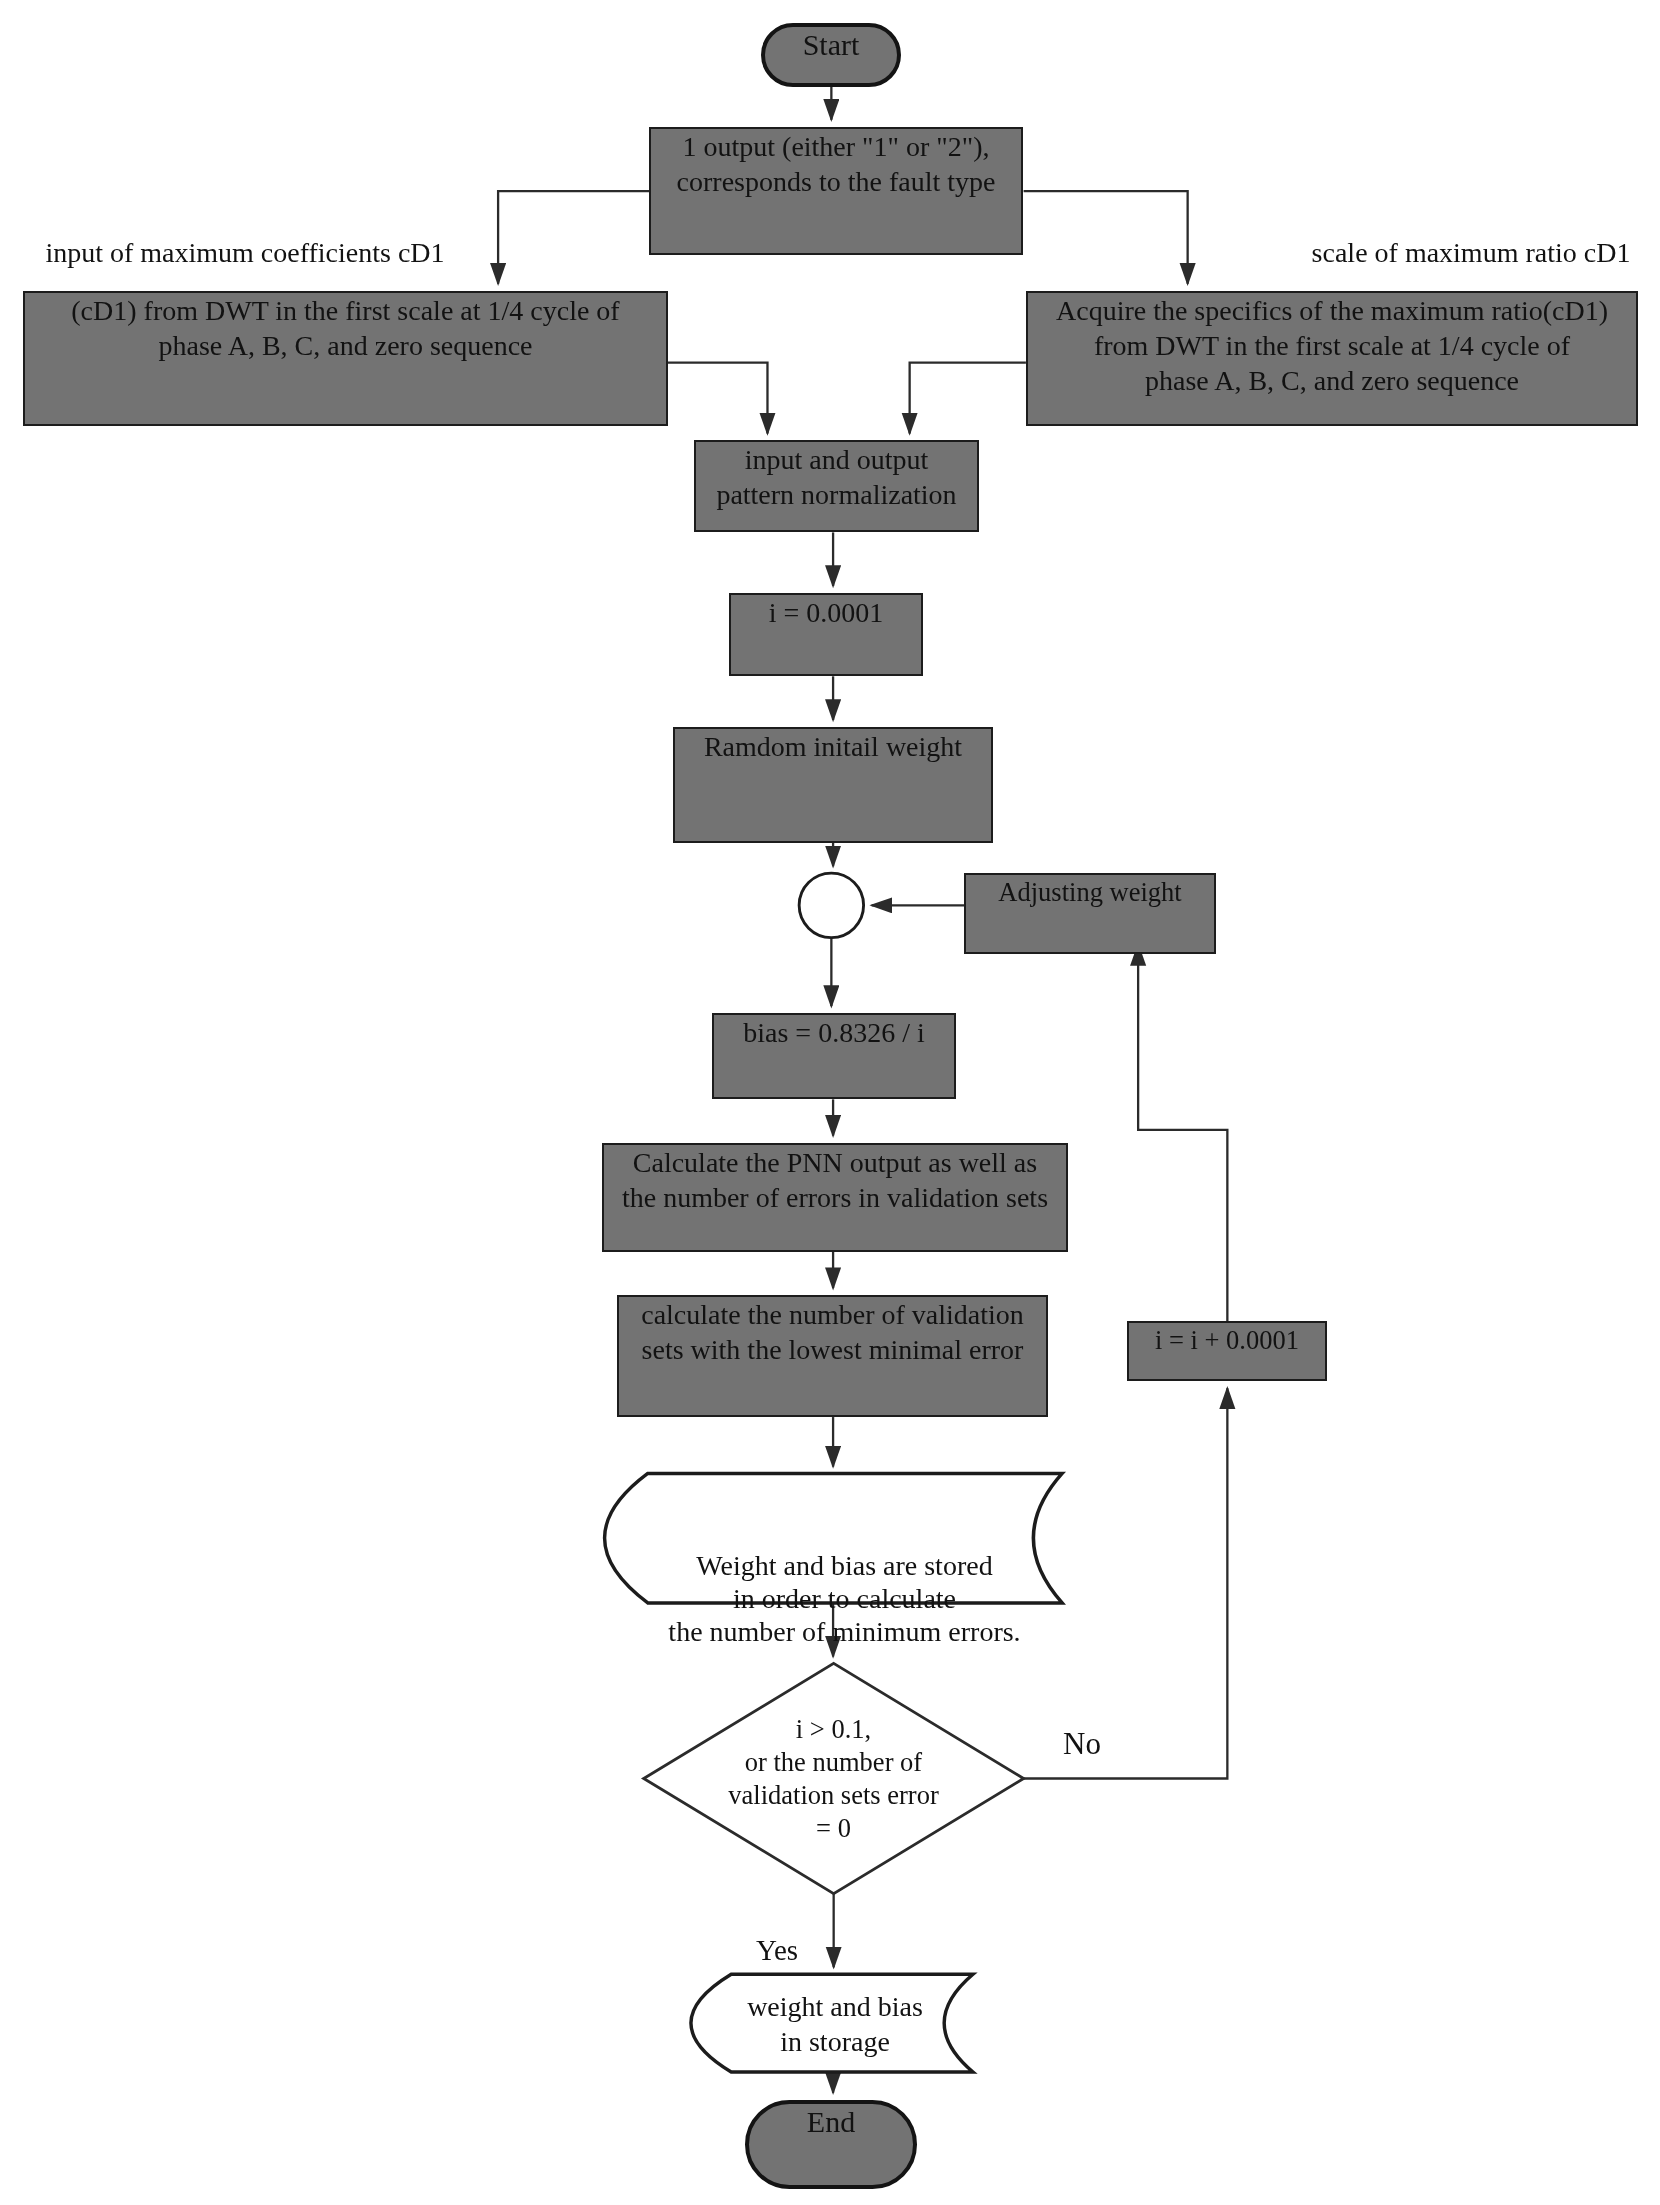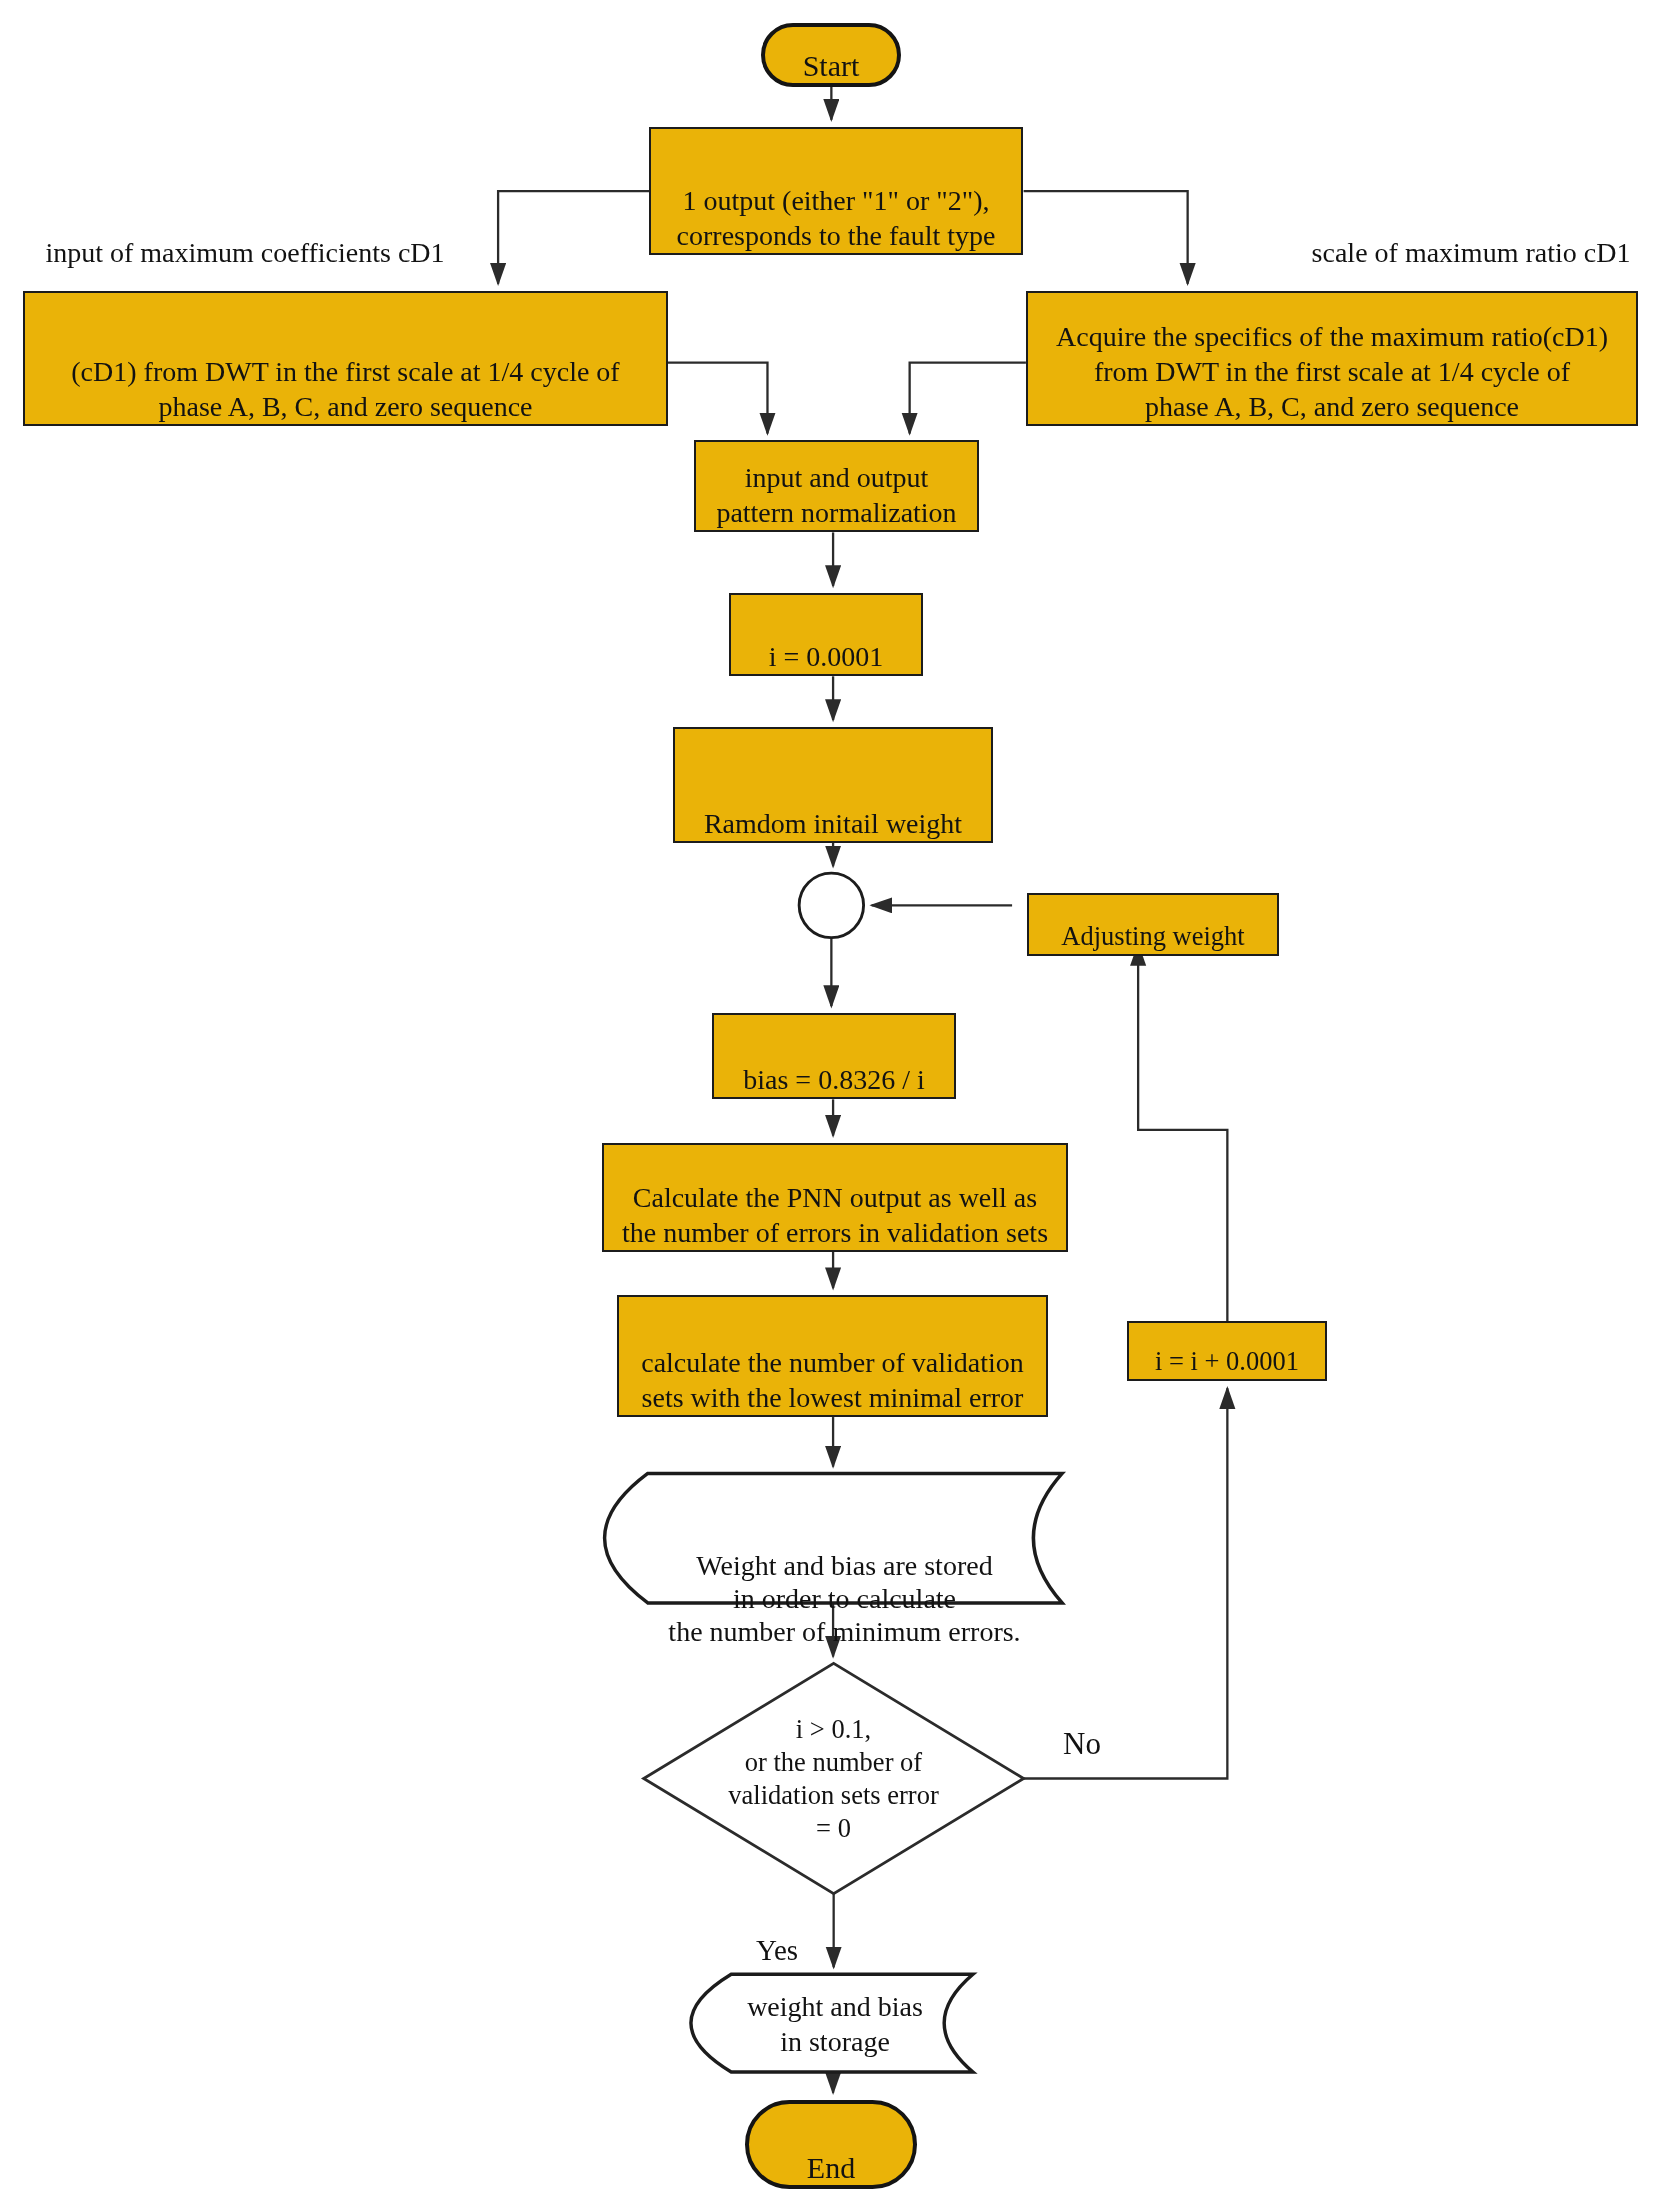--- a/index.html
+++ b/index.html
@@ -6,22 +6,22 @@
   #canvas{
     position:relative;
     width:1661px;height:2205px;
     background:#ffffff;
     font-family:"Liberation Serif","DejaVu Serif",serif;
     color:#121212;
   }
   #wires{position:absolute;left:0;top:0;width:1661px;height:2205px;}
   .node{
     position:absolute;
-    display:flex;flex-direction:column;align-items:center;justify-content:flex-end;
-    background:#eab308;
+    display:flex;flex-direction:column;align-items:center;justify-content:flex-start;
+    background:#737373;
     border:2.9px solid #1c1c1c;
     box-sizing:border-box;
     text-align:center;
     font-size:28px;line-height:35px;
     z-index:2;
   }
   .node div{white-space:nowrap;}
   .terminal{
     border:4px solid #141414;
     border-radius:575px;
@@ -39,21 +39,21 @@
   
   #start{left:761px;top:23px;width:140px;height:64px;}
   #end{left:745px;top:2100px;width:172px;height:89px;}
   
   #box-output{left:649px;top:127px;width:374px;height:128px;}
   #box-left{left:23px;top:291px;width:645px;height:135px;}
   #box-right{left:1026px;top:291px;width:612px;height:135px;}
   #box-norm{left:694px;top:440px;width:285px;height:92px;}
   #box-init{left:729px;top:593px;width:194px;height:83px;}
   #box-random{left:673px;top:727px;width:320px;height:116px;}
-  #box-adjust{left:1027px;top:873px;width:252px;height:63px;font-size:26.5px;margin-top:20px;}
+  #box-adjust{left:964px;top:873px;width:252px;height:81px;font-size:26.5px;}
   #box-bias{left:712px;top:1013px;width:244px;height:86px;}
   #box-pnn{left:602px;top:1143px;width:466px;height:109px;}
   #box-calc{left:617px;top:1295px;width:431px;height:122px;}
   #box-iinc{left:1127px;top:1321px;width:200px;height:60px;font-size:26.5px;}
   
   #label-left{left:35px;top:230px;width:420px;height:46px;}
   #label-right{left:1261px;top:230px;width:420px;height:46px;}
   #label-no{left:1036px;top:1724px;width:92px;height:40px;font-size:31px;}
   #label-yes{left:731px;top:1930px;width:92px;height:40px;font-size:29px;}
   

